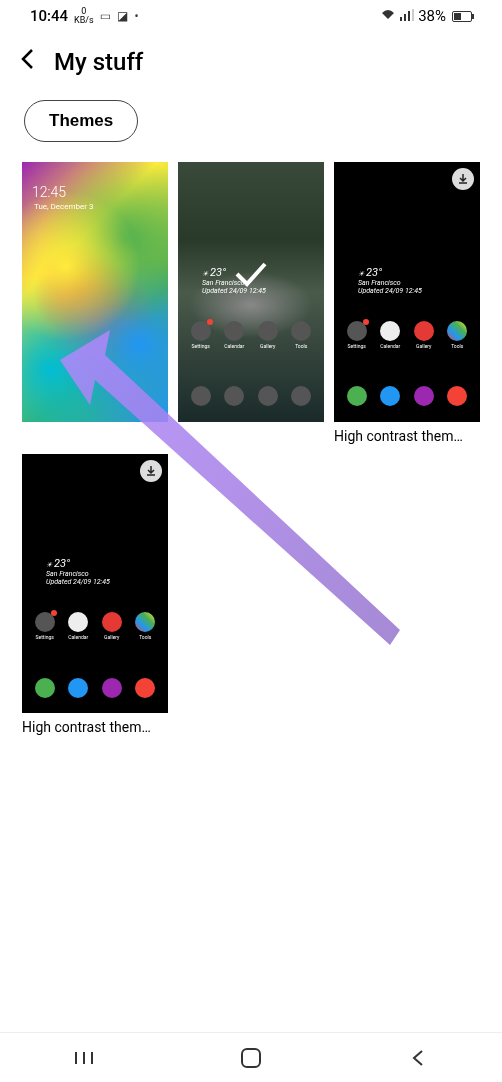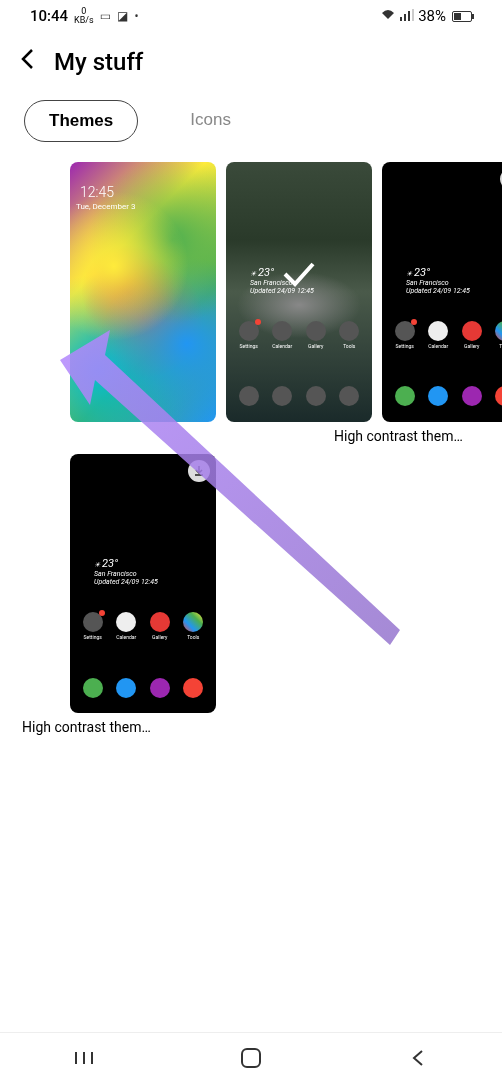--- a/index.html
+++ b/index.html
@@ -91,25 +91,24 @@
       padding: 0 22px;
     }
     .theme-card {
       display: flex;
       flex-direction: column;
       gap: 6px;
     }
     .theme-thumb {
       width: 100%;
       aspect-ratio: 9/16;
-      border-radius: 8px;
+      border-radius: 0;
       background: #000;
       position: relative;
       overflow: hidden;
-      margin-left: 48px;
     }
     .theme-label {
       font-size: 14px;
       color: #000;
       white-space: nowrap;
       overflow: hidden;
       text-overflow: ellipsis;
     }
     .download-badge {
       position: absolute;
@@ -140,21 +139,21 @@
       position: absolute;
       top: 22px;
       left: 10px;
       color: #fff;
       font-size: 14px;
       font-weight: 300;
     }
     .thumb-date {
       position: absolute;
       top: 40px;
-      left: 6px;
+      left: 12px;
       color: #fff;
       font-size: 8px;
     }
     
     .thumb-seacliff {
       background: linear-gradient(180deg, #3a4a3a 0%, #2a3a2a 30%, #4a5a4a 50%, #1a2a2a 100%);
       position: relative;
     }
     .thumb-seacliff::before {
       content: '';
@@ -329,21 +328,20 @@
   <button class="back-btn">
     <svg width="14" height="22" viewBox="0 0 14 22">
         <path d="M12 2 L3 11 L12 20" stroke="#000" stroke-width="2.5" fill="none"></path>
       </svg>
   </button>
   <h1 class="page-title">My stuff</h1>
 </div>
 
 <div class="tabs">
   <button class="tab active">Themes</button>
-  <button class="tab">Icons</button>
 </div>
 
 <div class="grid">
 
   <div class="theme-card">
     <div class="theme-thumb thumb-default">
       <div class="thumb-time">12:45</div>
       <div class="thumb-date">Tue, December 3</div>
     </div>
   </div>

